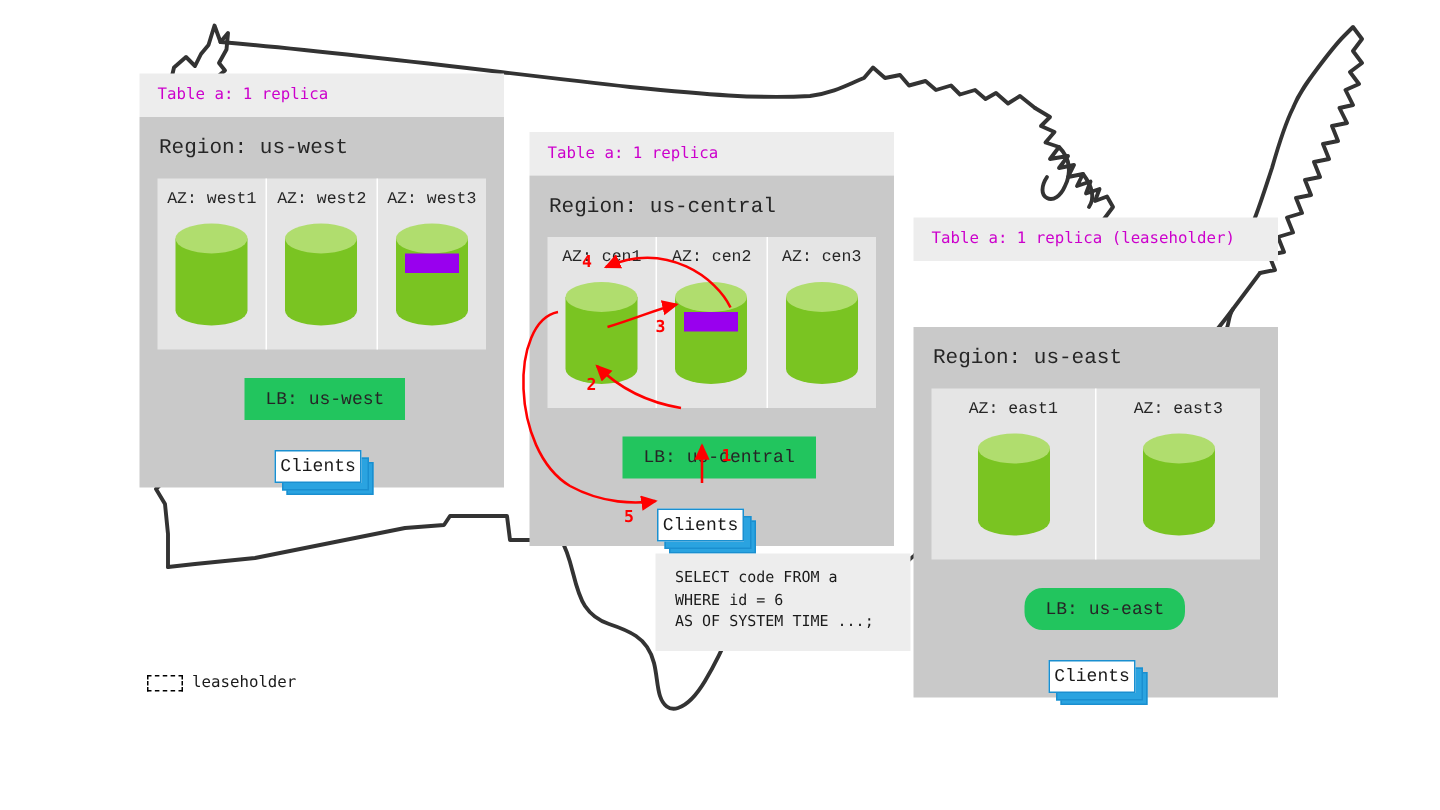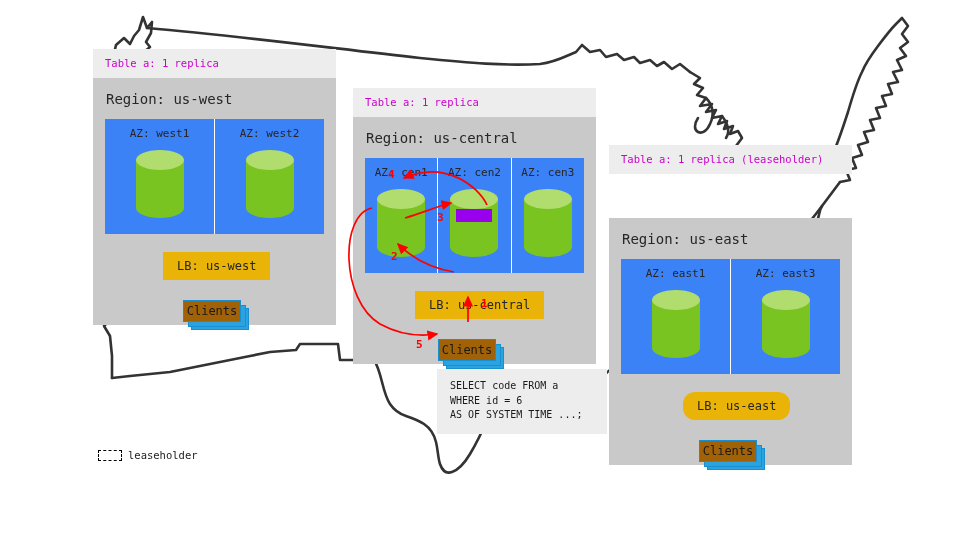--- a/index.html
+++ b/index.html
@@ -23,29 +23,30 @@
     font-size:10.5px;
     line-height:1;
     padding:9px 11px 9px 12px;
     white-space:nowrap;
     letter-spacing:0px;
   }
   .region-body{
     background:#c9c9c9;
     padding:0;
     position:relative;
+    font-family:Liberation Mono, monospace;
   }
   .region-title{
     color:#262626;
     font-size:14px;
     padding:13px 0 12px 13px;
     white-space:nowrap;
   }
   .az-row{
-    background:#3b82f6;
+    background:#e5e5e5;
     display:flex;
     margin:0 12px;
     justify-content:center;
   }
   .az{
     flex:1;
     position:relative;
     padding:8px 0 14px 0;
     border-right:1.5px solid #ffffff;
     box-sizing:border-box;
@@ -62,40 +63,40 @@
   .cyl{position:relative;}
   .cyl svg{display:block;}
   .replica{
     position:absolute;
     background:#9900ee;
     box-sizing:border-box;
   }
   .replica.lease{border:1.6px dashed #000000;}
 
   .lb{
-    background:#eab308;
+    background:#22c55e;
     color:#262626;
     font-size:12px;
     text-align:center;
     padding:7px 14px;
     white-space:nowrap;
     position:absolute;
     box-shadow:0 0 0 0 transparent;
   }
   .clients{
     position:absolute;
   }
   .clients .card{
     position:absolute;
     background:#2aa3e0;
     border:1.4px solid #1a8fd0;
     box-sizing:border-box;
   }
   .clients .front{
-    background:#a16207;
+    background:#ffffff;
     color:#1a1a1a;
     font-size:12px;
     text-align:center;
     white-space:nowrap;
     line-height:1;
     display:flex;align-items:center;justify-content:center;
   }
 
   .sql{
     position:absolute;
@@ -228,20 +229,32 @@
           <div class="cyl-wrap">
             <div class="cyl">
               <svg width="52" height="72" viewBox="0 0 52 72">
                 <path d="M2,12 L2,60 A24,10 0 0 0 50,60 L50,12 Z" fill="#7ac422"></path>
                 <ellipse cx="26" cy="12" rx="24" ry="10" fill="#b0dd6e"></ellipse>
               </svg>
             </div>
           </div>
         </div>
 
+        <div class="az">
+          <div class="az-label">AZ: west3</div>
+          <div class="cyl-wrap">
+            <div class="cyl">
+              <svg width="52" height="72" viewBox="0 0 52 72">
+                <path d="M2,12 L2,60 A24,10 0 0 0 50,60 L50,12 Z" fill="#7ac422"></path>
+                <ellipse cx="26" cy="12" rx="24" ry="10" fill="#b0dd6e"></ellipse>
+              </svg>
+              <div class="replica" style="left:8px;top:22px;width:36px;height:13px;"></div>
+            </div>
+          </div>
+        </div>
 
       </div>
 
       <div class="lb" style="left:70px;top:174px;">LB: us-west</div>
 
       <div class="clients" style="left:90px;top:222px;width:66px;height:30px;">
         <div class="card" style="left:8px;top:8px;width:58px;height:22px;"></div>
         <div class="card" style="left:5px;top:5px;width:58px;height:22px;"></div>
         <div class="card front" style="left:0px;top:0px;width:58px;height:22px;">Clients</div>
       </div>

